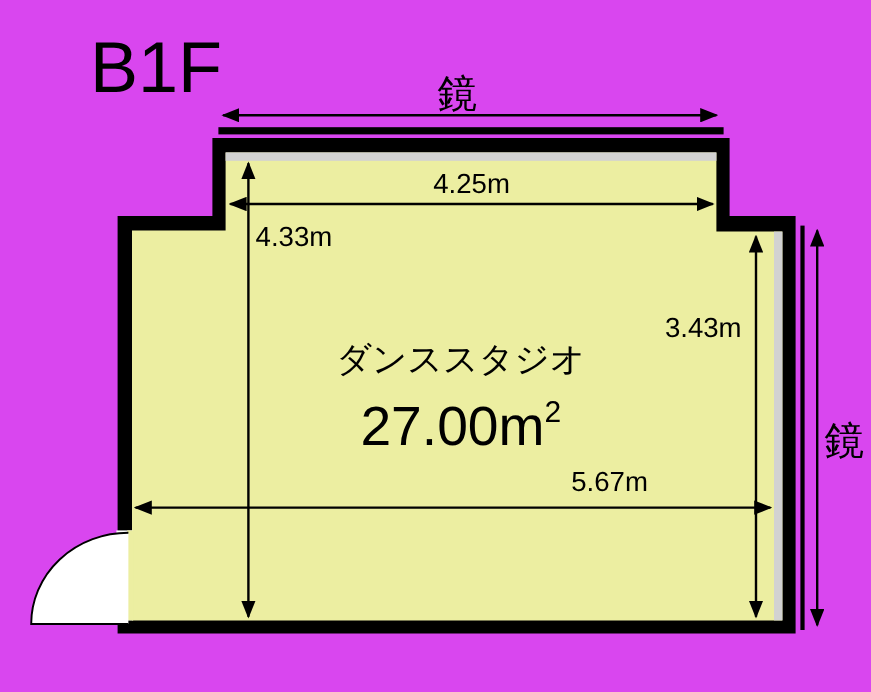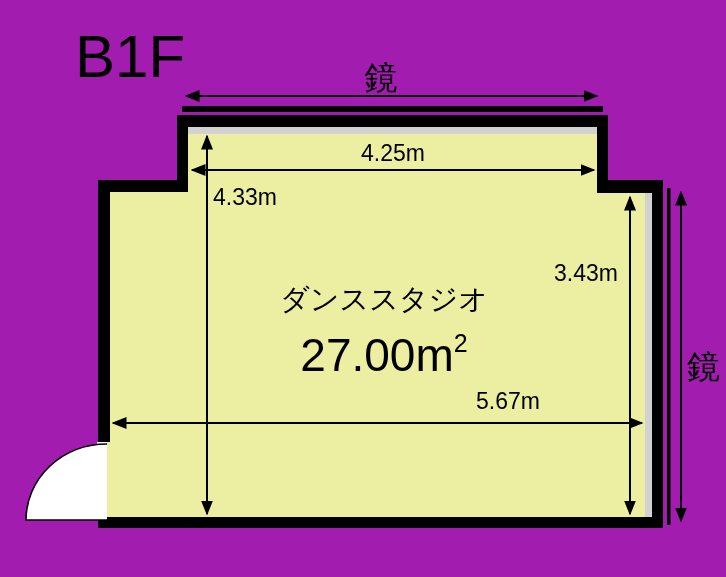--- a/index.html
+++ b/index.html
@@ -5,21 +5,21 @@
   html, body {
     margin: 0;
     padding: 0;
     background: #ffffff;
     font-family: "Liberation Sans", "DejaVu Sans", sans-serif;
   }
   .stage {
     position: relative;
     width: 726px;
     height: 577px;
-    background: #a21caf;
+    background: #d946ef;
     overflow: hidden;
   }
   svg { display: block; }
   text { fill: #000000; }
 </style>
 </head>
 <body>
 
 <div class="stage">
   <svg width="726" height="577" viewBox="0 0 726 577">

